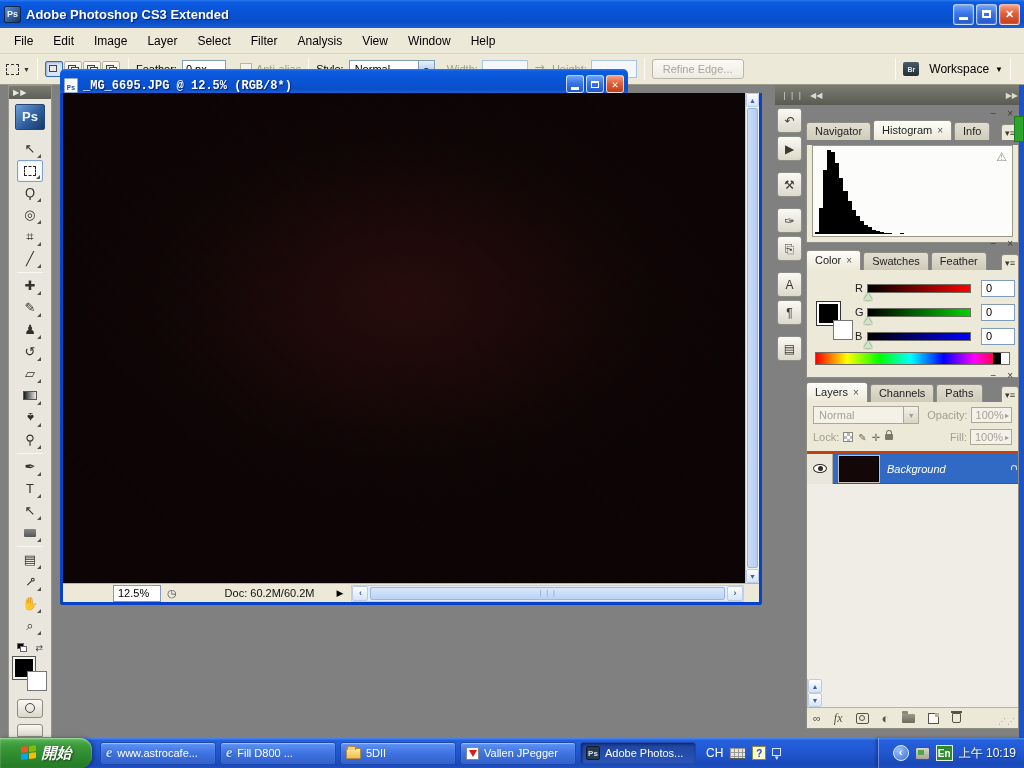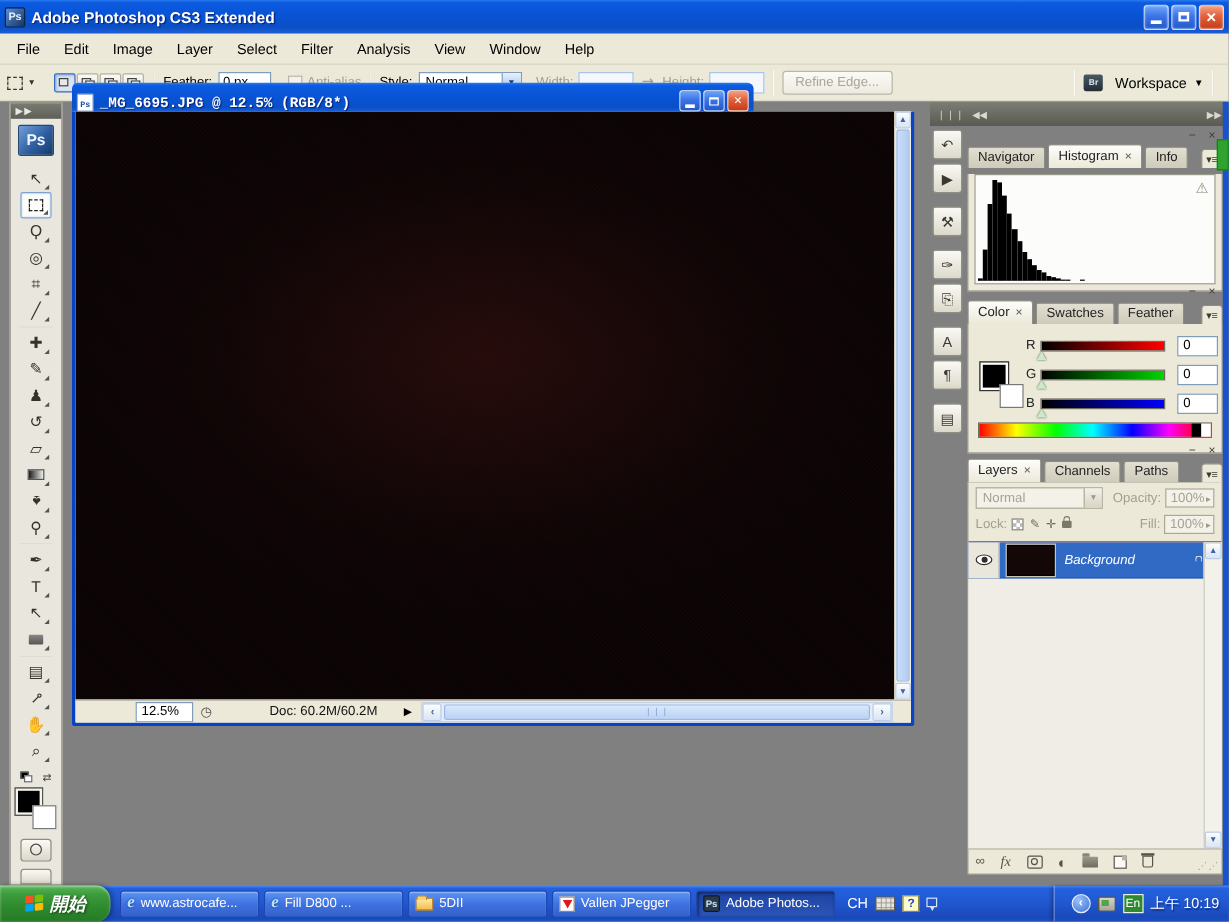--- a/index.html
+++ b/index.html
@@ -187,21 +187,21 @@
   .pct-box { width:42px; height:16px; border:1px solid #ABA893; background:#F4F2E8; color:#A5A296;
     display:flex; align-items:center; padding-left:4px; position:relative; }
   .pct-box .sp { position:absolute; right:2px; font-size:8px; color:#9C9A8C; }
   .lay-row2 { display:flex; align-items:center; margin-top:5px; }
   .lockicons { display:flex; align-items:center; gap:5px; margin-left:4px; color:#6A6858; font-size:10px; }
   .mini-lock { width:8px; height:6px; background:#7A7868; position:relative; border-radius:1px; }
   .mini-lock:before { content:""; position:absolute; left:1px; top:-4px; width:4px; height:4px;
     border:1px solid #7A7868; border-bottom:none; border-radius:3px 3px 0 0; }
   .checker { width:10px; height:10px; border:1px solid #8A887A;
     background:repeating-conic-gradient(#BBB 0% 25%, #FFF 0% 50%); background-size:6px 6px; }
-  .lay-list { margin:4px 0 0 0; border-top:1px solid #c2410c; background:#EFEDE6; height:256px; display:flex; }
+  .lay-list { margin:4px 0 0 0; border-top:3px solid #c2410c; background:#EFEDE6; height:256px; display:flex;flex-direction:column; }
   .lay-rows { flex:1; }
   .layer-row { height:30px; display:flex; align-items:center; background:#316AC5; border-bottom:1px solid #2A5AA8; }
   .eye-cell { width:26px; height:30px; background:#E9E6DC; border-right:1px solid #B5B2A4;
     display:flex; align-items:center; justify-content:center; }
   .eye { width:14px; height:9px; border:1px solid #2E2D28; border-radius:50%; background:#fff; position:relative; }
   .eye:before { content:""; position:absolute; left:4px; top:1px; width:5px; height:5px; border-radius:50%; background:#2E2D28; }
   .lay-thumb { width:40px; height:26px; margin:0 8px 0 6px; background:#140708; border:1px solid #000; outline:1px solid #C8C5B8; }
   .lay-name { flex:1; color:#fff; font-style:italic; font-size:11px; }
   .row-lock { margin-right:8px; }
   .row-lock .mini-lock { background:#E2E0D6; } .row-lock .mini-lock:before { border-color:#E2E0D6; }
@@ -263,21 +263,21 @@
   .tray { margin-left:auto; height:30px; display:flex; align-items:center; gap:6px; padding:0 8px 0 14px;
     background:linear-gradient(to bottom,#4A8AF0,#2560DC 8%,#2158D2 45%,#1A49B8 88%,#1E50C4);
     border-left:1px solid rgba(255,255,255,.35); box-shadow:-2px 0 3px rgba(0,0,30,.3); }
   .chevron { width:16px; height:16px; border-radius:50%; background:radial-gradient(circle at 35% 30%,#9CC0F8,#3A72D8);
     border:1px solid #E4EEFC; color:#fff; font-size:10px; font-weight:bold;
     display:flex; align-items:center; justify-content:center; line-height:0; }
   .tray-dev { width:15px; height:13px; background:linear-gradient(#D8D5C8,#A8A598); border:1px solid #55554A;
     border-radius:2px; position:relative; }
   .tray-dev:before { content:""; position:absolute; left:2px; top:2px; width:6px; height:5px; background:#4FA44F; }
   .ime-box { width:17px; height:16px; background:#2F8A2F; border:1px solid #E4F4E4; color:#fff;
-    font-size:10px; font-weight:normal; display:flex; align-items:center; justify-content:center; }
+    font-size:10px; font-weight:bold; display:flex; align-items:center; justify-content:center; }
   .clock { color:#fff; font-size:12px; text-shadow:1px 1px 1px rgba(0,0,40,.4); white-space:nowrap; }
 </style>
 </head>
 <body>
 
 <div class="titlebar">
   <div class="ps-appicon">Ps</div>
   <div class="apptitle">Adobe Photoshop CS3 Extended</div>
   <div class="winbtn">
       <span class="minglyph"></span>

